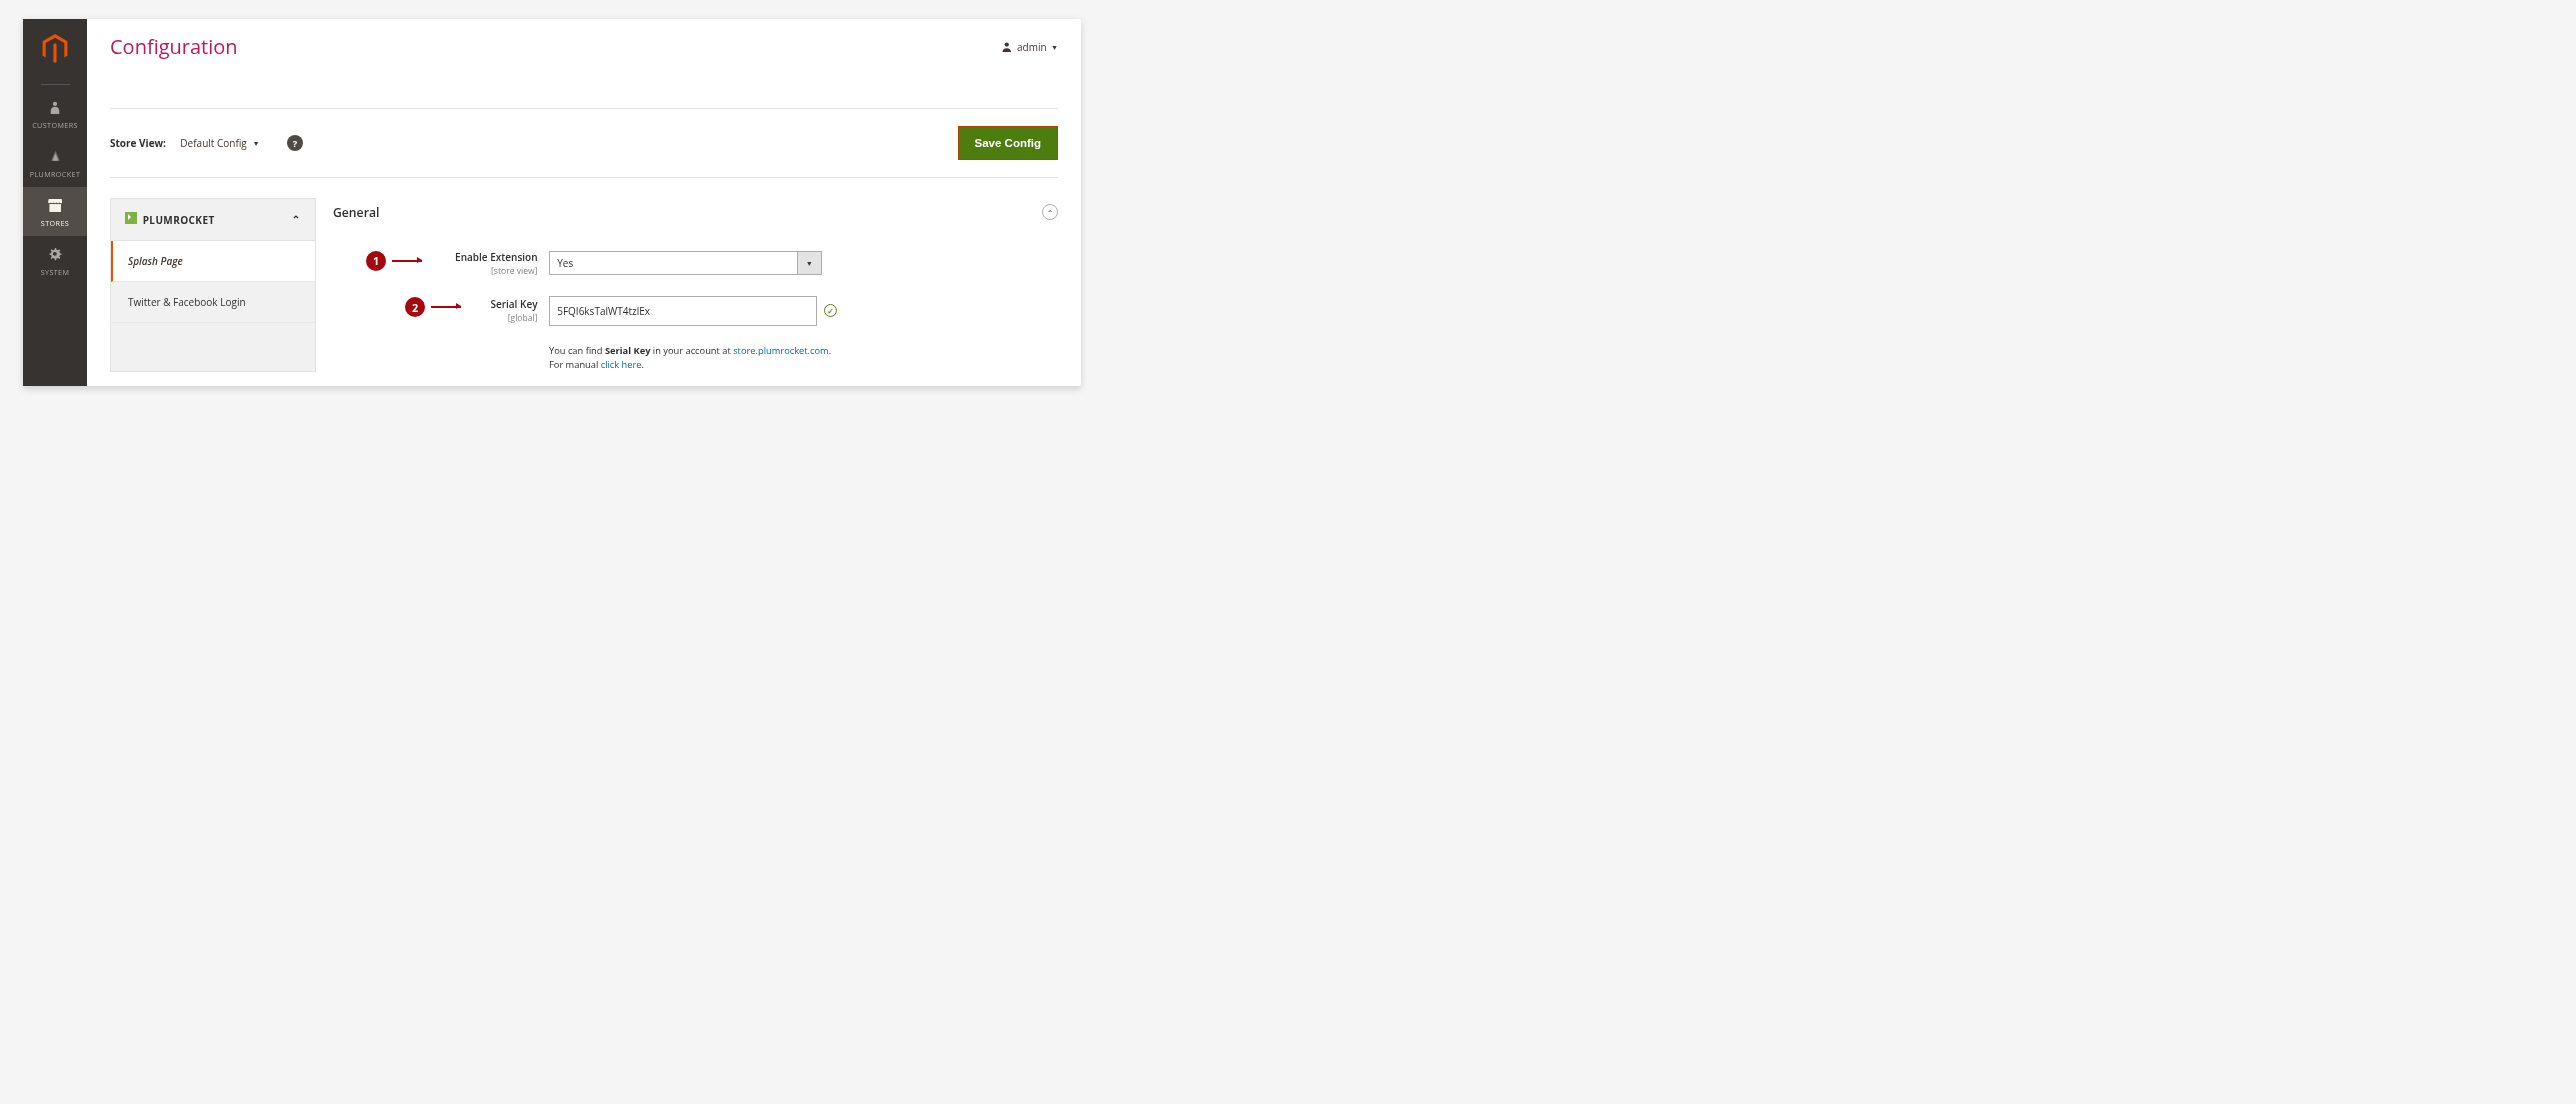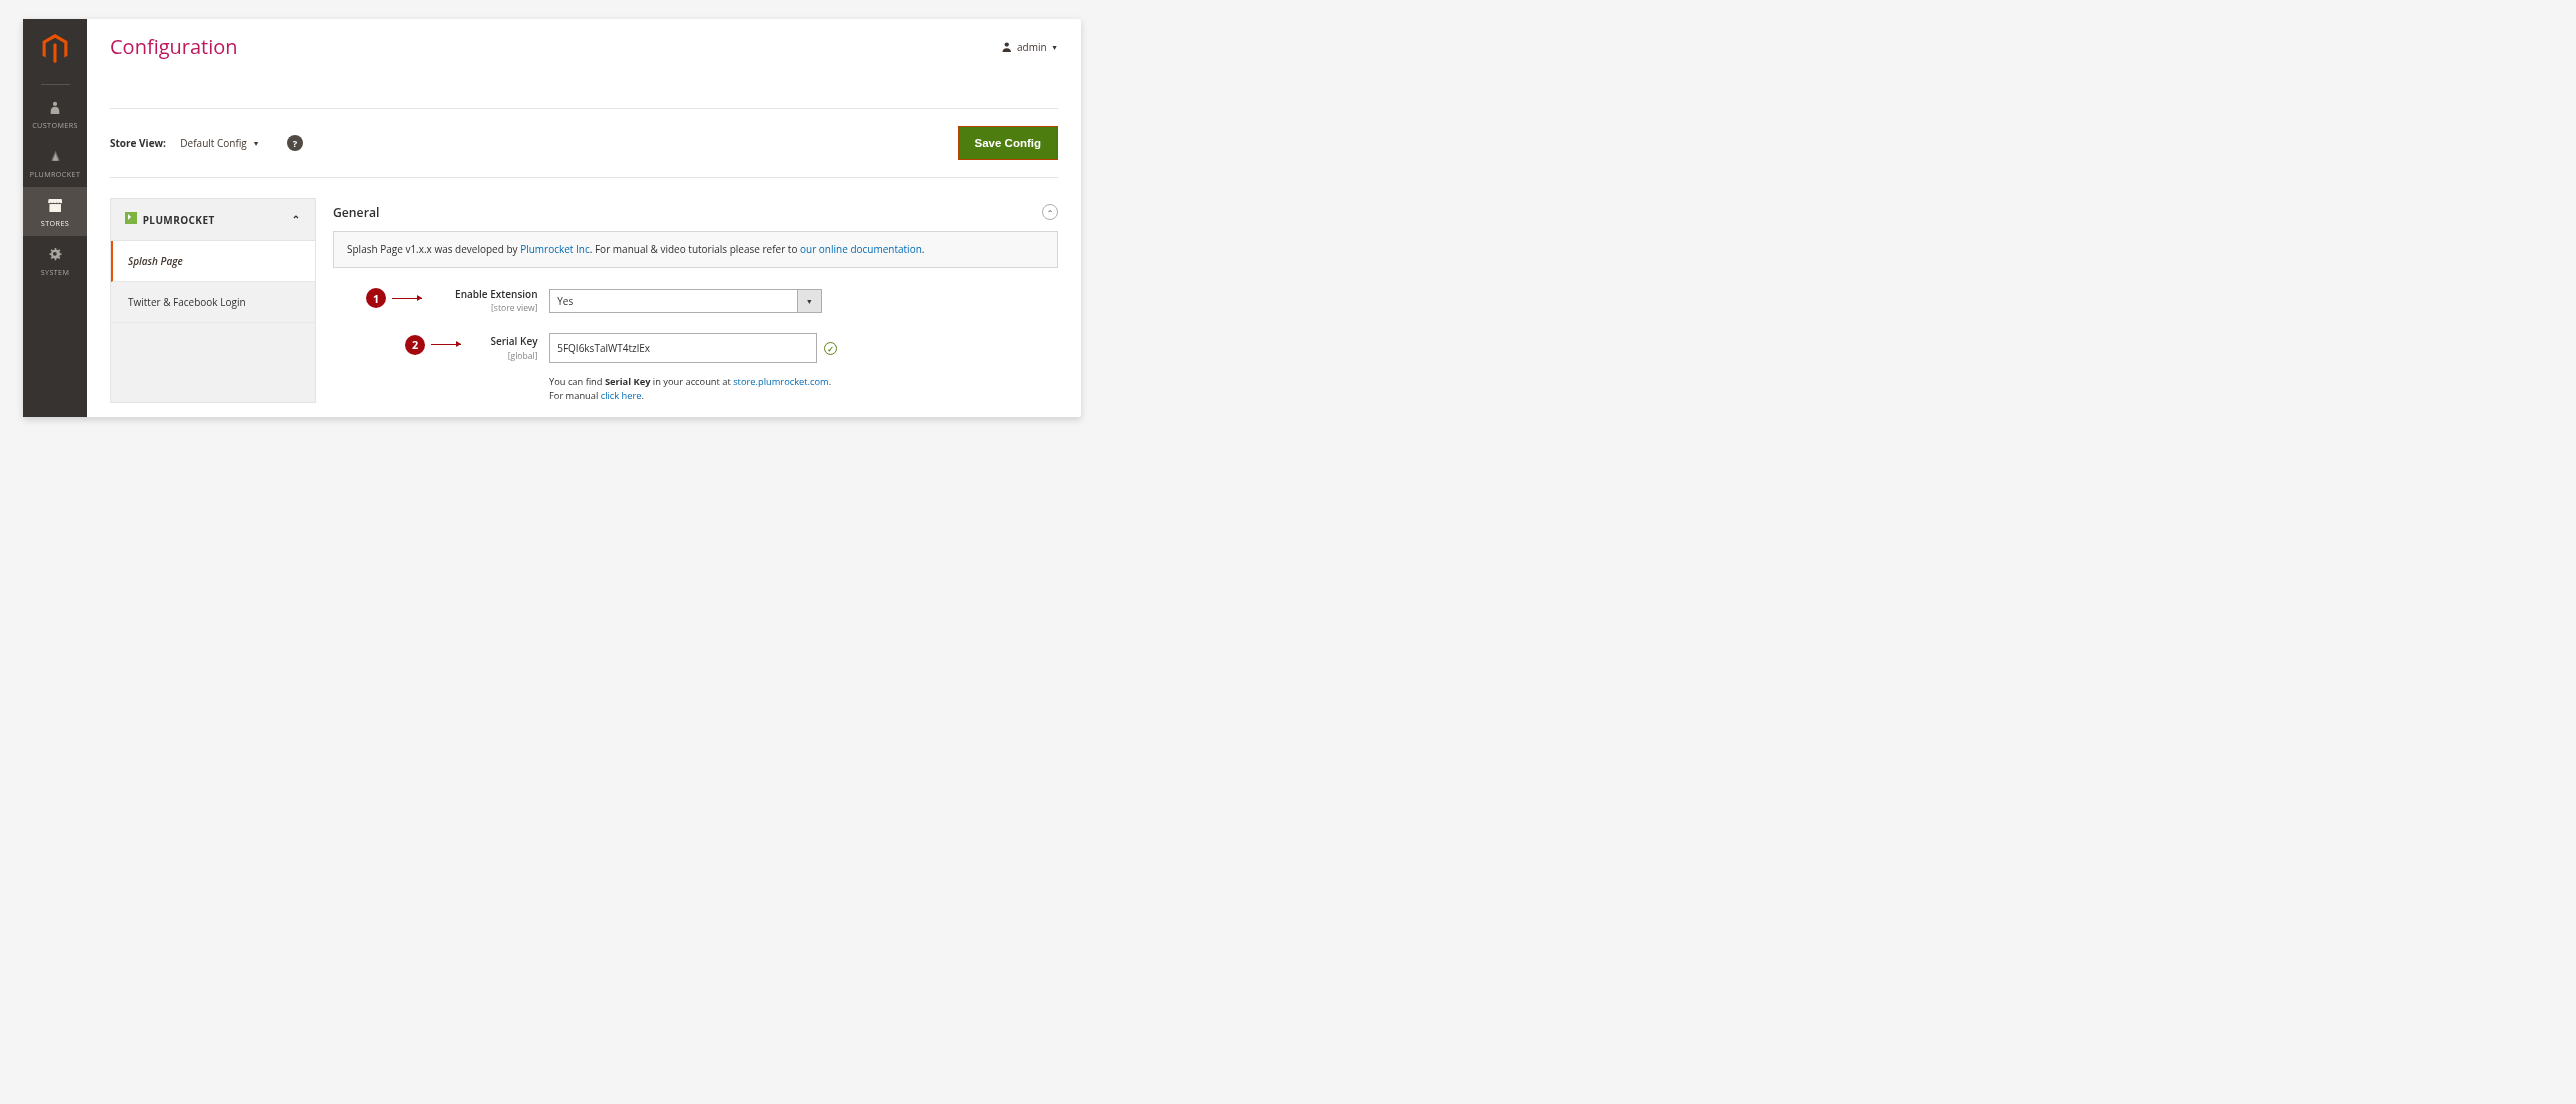--- a/index.html
+++ b/index.html
@@ -50,21 +50,21 @@
   .field-label-wrap { width: 216px; text-align: right; padding-right: 11.5px; }
   .field-label { font-size: 10px; color: #303030; font-weight: 600; }
   .field-scope { font-size: 8.6px; color: #858585; display: block; margin-top: 1.4px; }
   .field-input-wrap { width: 273px; display: flex; align-items: center; gap: 7.2px; }
   .field-input-wrap.full { width: 288px; }
   .select-control { flex: 1; border: 0.7px solid #adadad; height: 24.4px; display: flex; align-items: stretch; background: #fff; }
   .select-control .val { flex: 1; padding: 0 7.2px; display: flex; align-items: center; font-size: 10px; }
   .select-control .dd { width: 24.4px; border-left: 0.7px solid #adadad; background: #e3e3e3; display: flex; align-items: center; justify-content: center; font-size: 7.2px; color: #41362f; cursor: pointer; }
   .text-input { flex: 1; border: 0.7px solid #adadad; height: 30px; padding: 0 7.2px; font-size: 10px; font-family: inherit; color: #303030; }
   .check-icon { width: 13px; height: 13px; border-radius: 50%; border: 1.4px solid #5b8116; display: inline-flex; align-items: center; justify-content: center; color: #5b8116; font-size: 8px; font-weight: 700; }
-  .field-note { margin-left: 216px; margin-top: 12px; font-size: 9.3px; color: #303030; max-width: 288px; line-height: 1.5; }
+  .field-note { margin-left: 216px; margin-top: 18px; font-size: 9.3px; color: #303030; max-width: 288px; line-height: 1.5; }
   .field-note a { color: #006bb4; text-decoration: none; }
   .field-note strong { font-weight: 700; }
 
   .anno { position: absolute; display: flex; align-items: center; gap: 5.8px; }
   .anno .badge { width: 20px; height: 20px; border-radius: 50%; background: #a4080e; color: #fff; display: inline-flex; align-items: center; justify-content: center; font-weight: 700; font-size: 10.8px; }
   .anno .arrow { width: 30px; height: 1.4px; background: #a4080e; position: relative; }
   .anno .arrow::after { content: ''; position: absolute; right: -0.7px; top: -2.9px; border-left: 5.8px solid #a4080e; border-top: 3.6px solid transparent; border-bottom: 3.6px solid transparent; }
   .anno-1 { left: 33px; top: 1.4px; }
   .anno-2 { left: 72px; top: 1.4px; }
 </style>
@@ -153,23 +153,20 @@
         </div>
 
         <div class="config-body">
           <div class="section-head">
             <div class="section-title">General</div>
             <div class="collapse-btn">
                 <span>⌃</span>
               </div>
           </div>
 
-          <div class="info-box">
-            <span>Splash Page v1.x.x was developed by </span><a href="#">Plumrocket Inc</a><span>. For manual &amp; video tutorials please refer to </span><a href="#">our online documentation</a><span>.</span>
-          </div>
 
           <div class="field-row">
             <div class="anno anno-1">
               <span class="badge">1</span>
               <span class="arrow"></span>
             </div>
             <div class="field-label-wrap">
               <span class="field-label">Enable Extension</span>
               <span class="field-scope">[store view]</span>
             </div>

